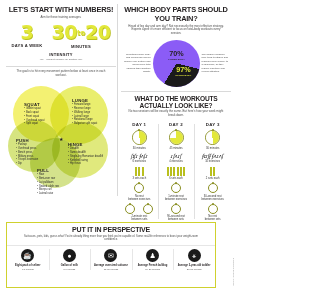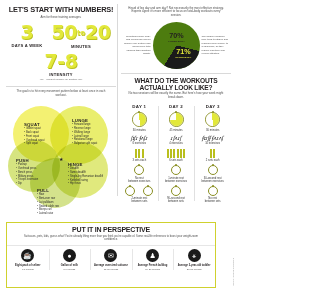--- a/index.html
+++ b/index.html
@@ -64,21 +64,21 @@
   .l-pull  { left:31px; top:88px; }
   .venn-star { position:absolute; left:53px; top:56px; z-index:6; font-size:5px; color:#231f20; }
 
   
   .col-right { position:absolute; left:121px; top:5px; width:110px; }
   .pie-row { display:flex; align-items:center; justify-content:center; margin-top:4px; gap:2px; }
   .pie-note { font-size:2.5px; line-height:1.4; color:#4d4d4d; width:27px; }
   .pie-note.left { text-align:right; }
   .pie {
     position:relative; width:47px; height:47px; border-radius:50%;
-    background:#4d7c0f; flex:0 0 auto;
+    background:#8b5cf6; flex:0 0 auto;
   }
   .pie-slice {
     position:absolute; inset:0; border-radius:50%;
     background:conic-gradient(from 104deg, #1a1a1a 0deg 108deg, transparent 108deg 360deg);
   }
   .pie-lbl { position:absolute; text-align:center; }
   .pie-lbl .pv { font-weight:bold; font-size:7.2px; line-height:7.2px; }
   .pie-lbl .pn { font-size:2.4px; font-weight:bold; line-height:1.25; margin-top:.5px; }
   .pl-70 { left:11px; top:10px; width:26px; color:#231f20; }
   .pl-30 { left:19px; top:26px; width:24px; color:#e2e83a; }
@@ -136,27 +136,26 @@
     <section>
       <div class="sec-title">LET'S START WITH NUMBERS!</div>
       <div class="sec-sub">Aim for these training averages.</div>
 
       <div class="nums-row">
         <div class="numblk">
           <div class="bignum">3</div>
           <div class="numlbl">DAYS A WEEK</div>
         </div>
         <div class="numblk">
-          <div class="bignum"><span>50</span><span class="sm">to</span><span>20</span></div>
+          <div class="bignum"><span>30</span><span class="sm">to</span><span>20</span></div>
           <div class="numlbl">MINUTES</div>
         </div>
       </div>
 
       <div class="center-num">
-        <div class="bignum">7-8</div>
         <div class="numlbl">INTENSITY</div>
         <div class="tiny-note">(10 = couldn't possibly do another rep)</div>
       </div>
     </section>
 
     <div class="rule" style="margin-top:5px"></div>
 
     <section>
       <div class="sec-sub">The goal is to hit every movement pattern below at least once in each workout.</div>
 
@@ -225,32 +224,33 @@
             <li>Lateral raise</li>
           </ul>
         </div>
       </div>
     </section>
   </div>
 
   <div class="col-right">
 
     <section>
+      <div class="sec-title">WHICH BODY PARTS SHOULD YOU TRAIN?</div>
       <div class="sec-sub">Heard of leg day and arm day? Not necessarily the most effective strategy. Experts agree it's more efficient to focus on total-body workouts every session.</div>
 
       <div class="pie-row">
         <div class="pie-note left">Prioritizing lower-body and compound moves primes your system and burns more total calories than isolation efforts.</div>
         <div class="pie">
           <div class="pie-slice"></div>
           <div class="pie-lbl pl-70">
             <div class="pv">70%</div>
             <div class="pn">LOWER BODY</div>
           </div>
           <div class="pie-lbl pl-30">
-            <div class="pv">71%</div>
+            <div class="pv">97%</div>
             <div class="pn">UPPER BODY</div>
           </div>
         </div>
         <div class="pie-note">The smaller muscles here tend to fatigue and respond more quickly to a challenge, so they require less time and overall attention.</div>
       </div>
     </section>
 
     <div class="rule" style="margin-top:4px"></div>
 
     <section>

